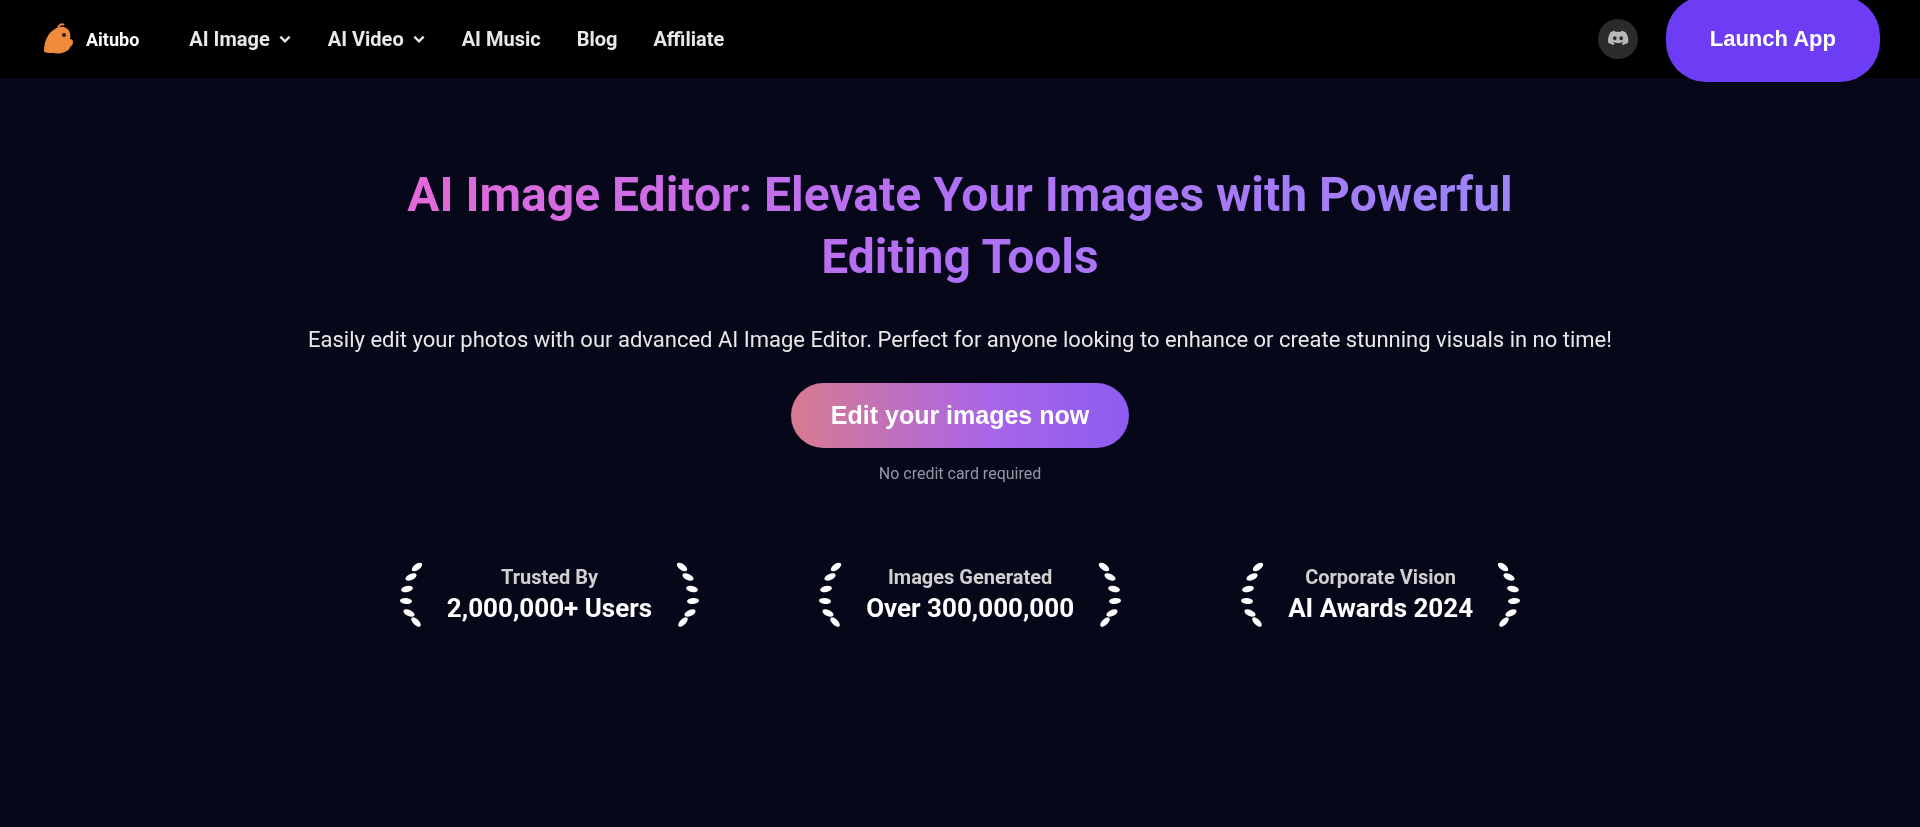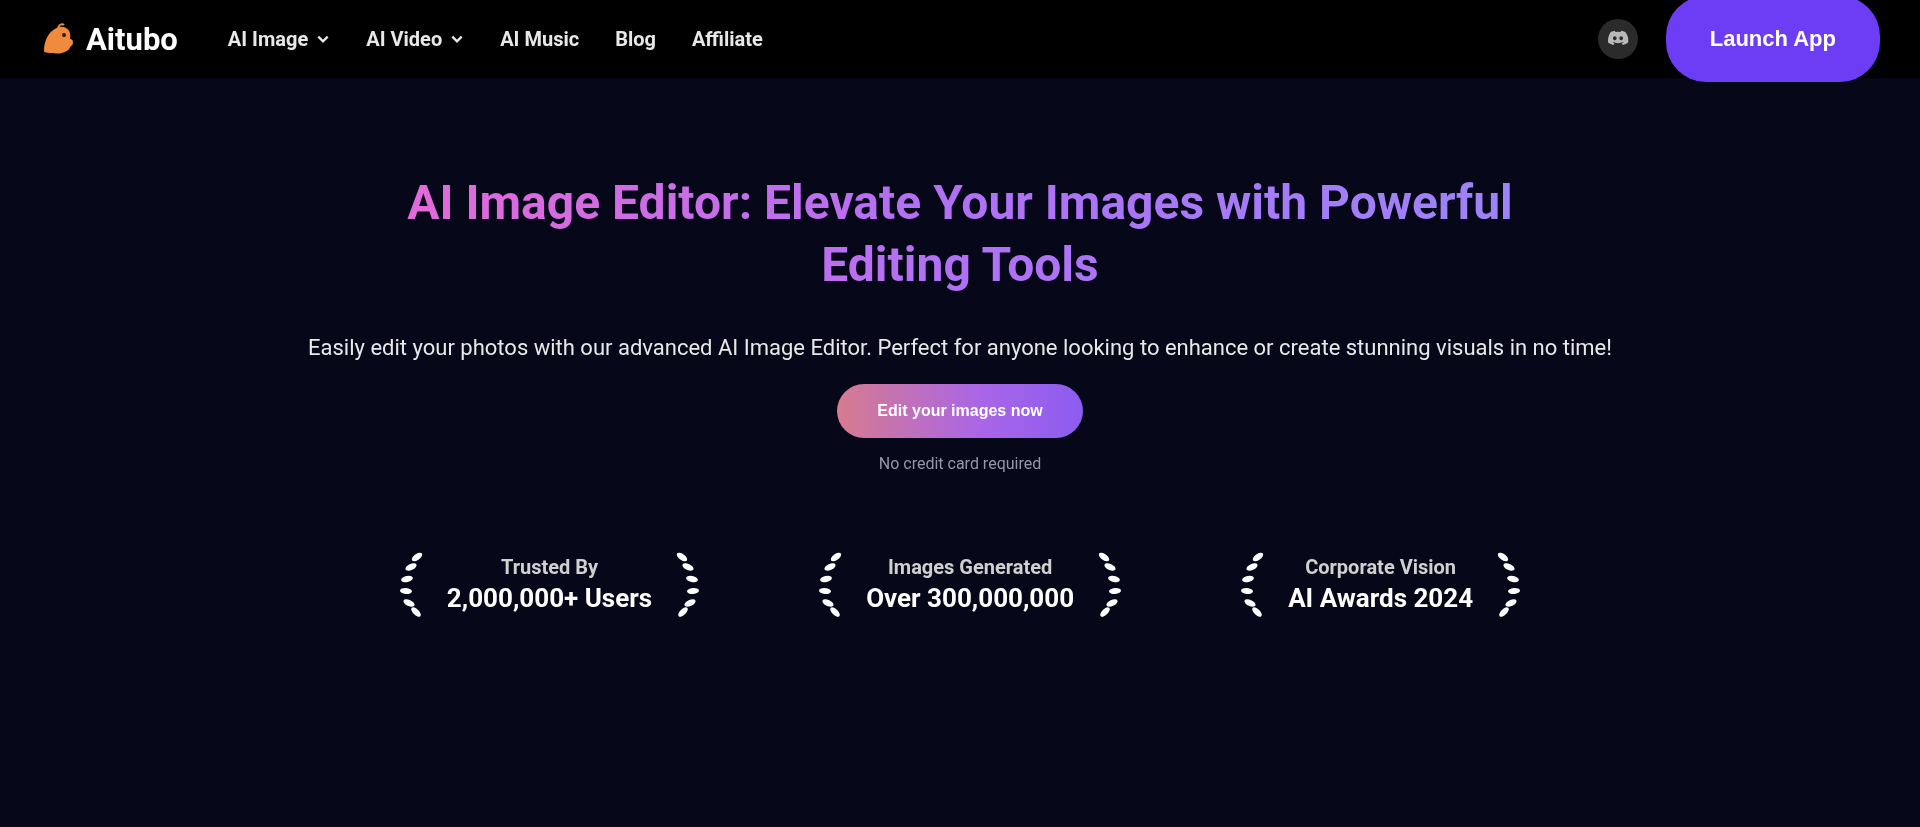--- a/index.html
+++ b/index.html
@@ -22,21 +22,21 @@
   display: flex;
   align-items: center;
   gap: 10px;
   margin-right: 50px;
 }
 .logo-icon {
   width: 36px;
   height: 36px;
 }
 .logo-text {
-  font-size: 31px;
+  font-size: 18px;
   font-weight: 700;
   color: #fff;
 }
 .nav {
   display: flex;
   align-items: center;
   gap: 36px;
 }
 .nav-item {
   display: flex;
@@ -75,39 +75,39 @@
 }
 .hero {
   text-align: center;
   padding-top: 78px;
 }
 .hero-title {
   font-size: 48px;
   font-weight: 700;
   line-height: 1.3;
   max-width: 1200px;
-  margin: 16px auto;
+  margin: 8px auto;
   background: linear-gradient(90deg, #e869d6 0%, #b070f5 50%, #9b85f7 100%);
   -webkit-background-clip: text;
   background-clip: text;
   color: transparent;
   text-align: center;
 }
 .hero-subtitle {
   font-size: 22px;
   color: #e8e8e8;
   margin-top: 38px;
   font-weight: 400;
 }
 .cta-btn {
   display: inline-block;
-  margin-top: 24px;
+  margin-top: 31px;
   background: linear-gradient(90deg, #d77b8f 0%, #a865e8 60%, #8c5cf0 100%);
   color: #fff;
-  font-size: 16px;
+  font-size: 25px;
   font-weight: 700;
   padding: 18px 40px;
   border-radius: 40px;
   border: none;
   cursor: pointer;
 }
 .cta-note {
   font-size: 16px;
   color: #9696a5;
   margin-top: 16px;

